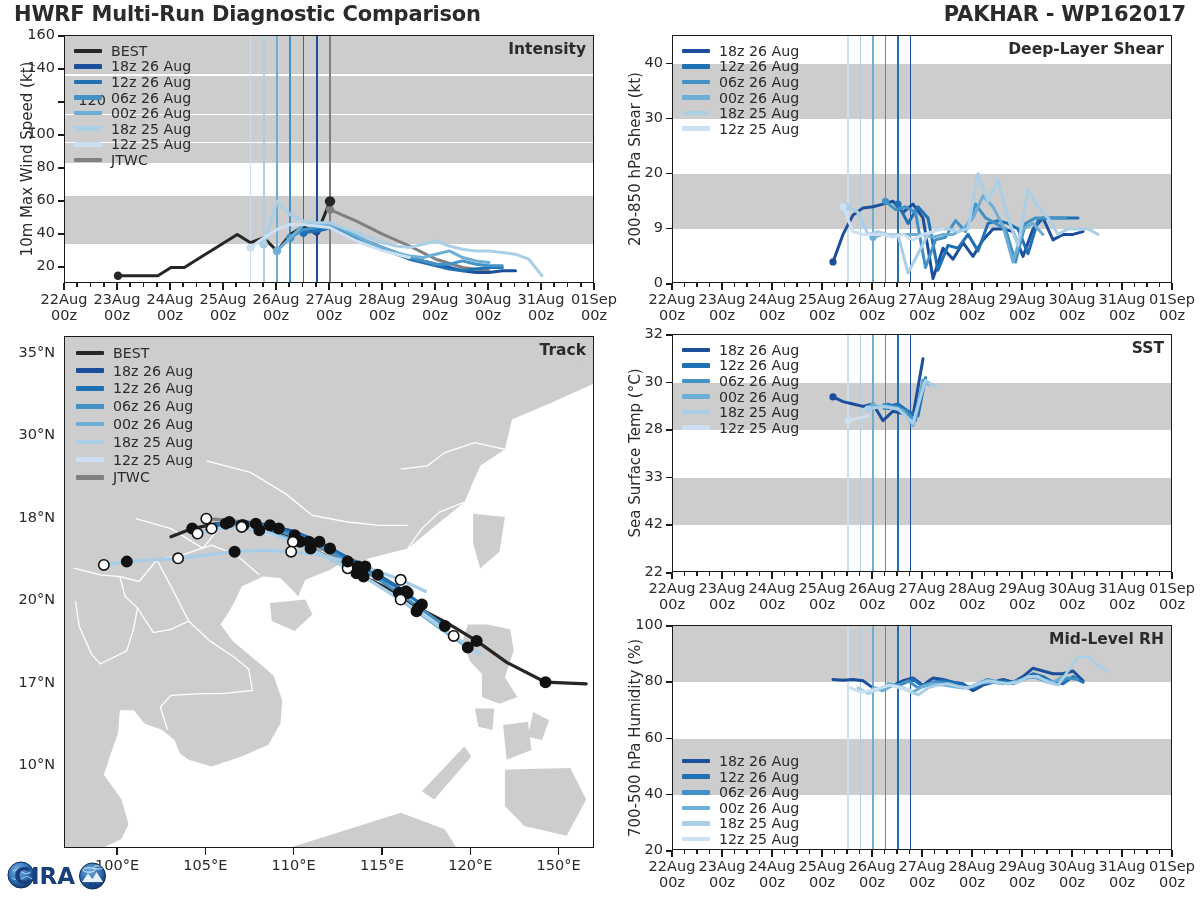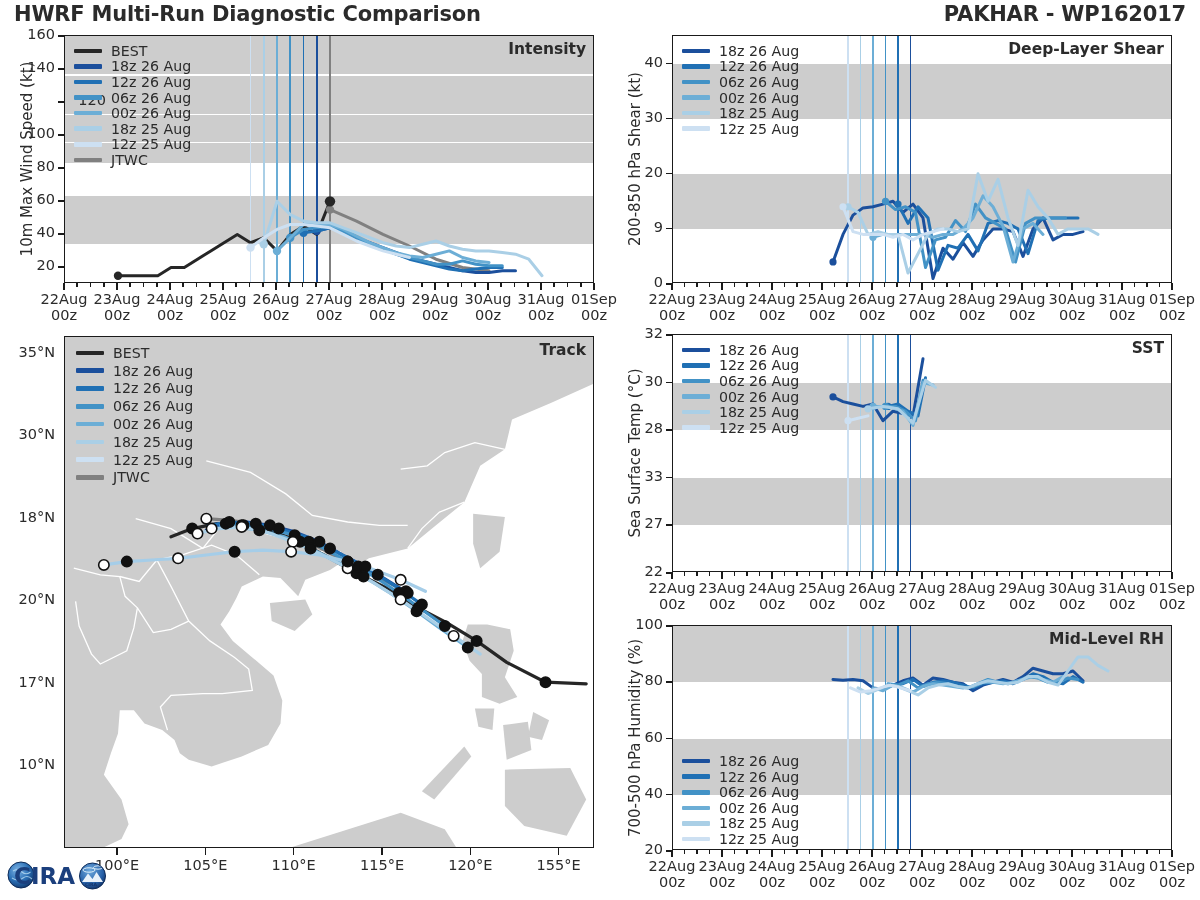--- a/index.html
+++ b/index.html
@@ -318,21 +318,21 @@
           <circle cx="200" cy="71.4" r="3.6" fill="#6caed6"></circle>
           <path d="M195.0 73.8 L210.0 71.4 L225.0 73.8 L240.0 88.1 L252.5 45.2 L262.5 52.4 " fill="none" stroke="#aacfe6" stroke-width="3" stroke-linecap="round" stroke-linejoin="round"></path>
           <circle cx="195" cy="73.78000000000003" r="3.6" fill="#aacfe6"></circle>
           <path d="M175.0 85.7 L185.0 83.3 L195.0 80.9 " fill="none" stroke="#cde0f2" stroke-width="3" stroke-linecap="round" stroke-linejoin="round"></path>
           <circle cx="175" cy="85.68000000000004" r="3.6" fill="#cde0f2"></circle>
         </svg>
         <div class="corner-label">SST</div>
       </div>
       <div class="ytick" style="right: 537px; top: 563px;">22</div>
       <div class="ytickmark" style="left: 666px; top: 572px; width: 6px;"></div>
-      <div class="ytick" style="right: 537px; top: 515.4px;">27</div>
+      <div class="ytick" style="right: 537px; top: 515.4px;">42</div>
       <div class="ytickmark" style="left: 666px; top: 524.4px; width: 6px;"></div>
       <div class="ytick" style="right: 537px; top: 467.8px;">33</div>
       <div class="ytickmark" style="left: 666px; top: 476.8px; width: 6px;"></div>
       <div class="ytick" style="right: 537px; top: 420.2px;">28</div>
       <div class="ytickmark" style="left: 666px; top: 429.2px; width: 6px;"></div>
       <div class="ytick" style="right: 537px; top: 372.6px;">30</div>
       <div class="ytickmark" style="left: 666px; top: 381.6px; width: 6px;"></div>
       <div class="ytick" style="right: 537px; top: 325px;">32</div>
       <div class="ytickmark" style="left: 666px; top: 334px; width: 6px;"></div>
       <div class="ylab" style="left: 626px; top: 453px; transform: rotate(-90deg) translate(-50%, 0px);">Sea Surface Temp (°C)</div>
@@ -616,21 +616,21 @@
       <div class="xlabel" style="left: 77px; top: 857px; width: 80px;">100°E</div>
       <div class="xtickmark major" style="left: 204.533px; top: 848px;"></div>
       <div class="xlabel" style="left: 165.333px; top: 857px; width: 80px;">105°E</div>
       <div class="xtickmark major" style="left: 292.867px; top: 848px;"></div>
       <div class="xlabel" style="left: 253.667px; top: 857px; width: 80px;">110°E</div>
       <div class="xtickmark major" style="left: 381.2px; top: 848px;"></div>
       <div class="xlabel" style="left: 342px; top: 857px; width: 80px;">115°E</div>
       <div class="xtickmark major" style="left: 469.533px; top: 848px;"></div>
       <div class="xlabel" style="left: 430.333px; top: 857px; width: 80px;">120°E</div>
       <div class="xtickmark major" style="left: 557.867px; top: 848px;"></div>
-      <div class="xlabel" style="left: 518.667px; top: 857px; width: 80px;">155°E</div>
+      <div class="xlabel" style="left: 518.667px; top: 857px; width: 80px;">150°E</div>
       <div class="legend" style="left: 76px; top: 344px;">
         <div class="legrow" style="height: 17.8px;">
           <span class="legswatch" style="background: rgb(38, 38, 38);"></span>
           <span class="legtxt">BEST</span>
         </div>
         <div class="legrow" style="height: 17.8px;">
           <span class="legswatch" style="background: rgb(27, 79, 156);"></span>
           <span class="legtxt">18z 26 Aug</span>
         </div>
         <div class="legrow" style="height: 17.8px;">

